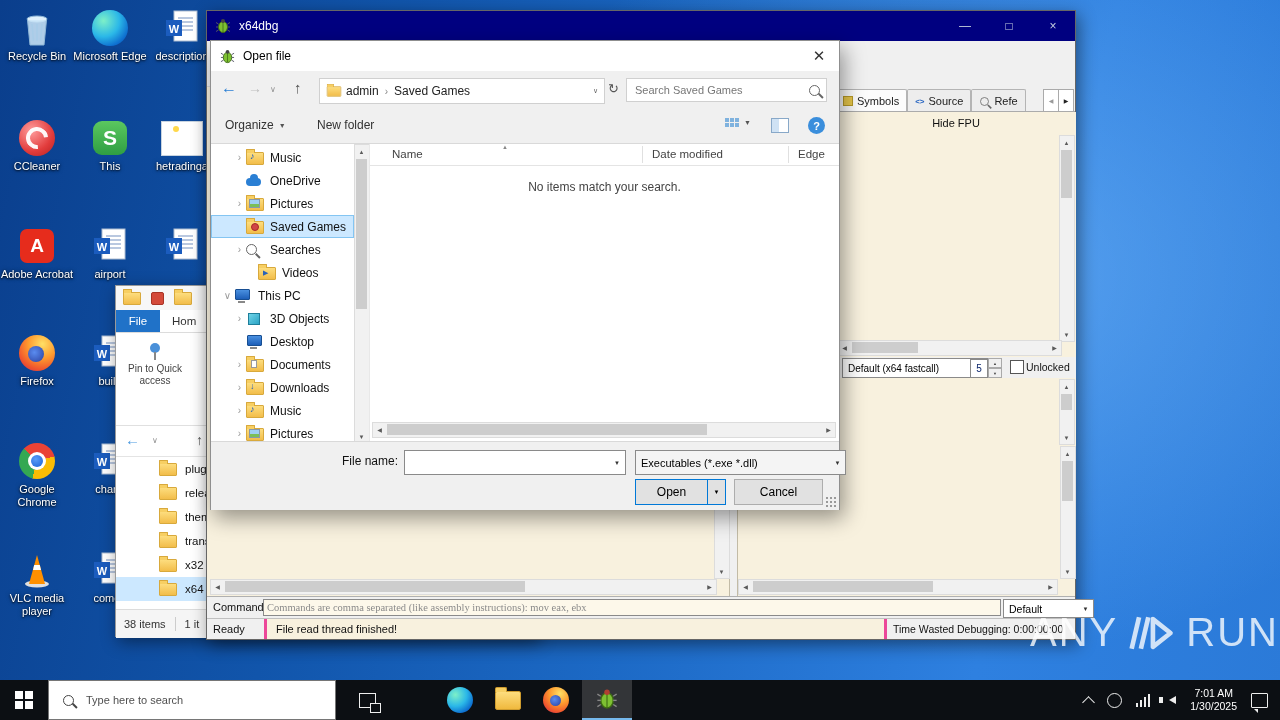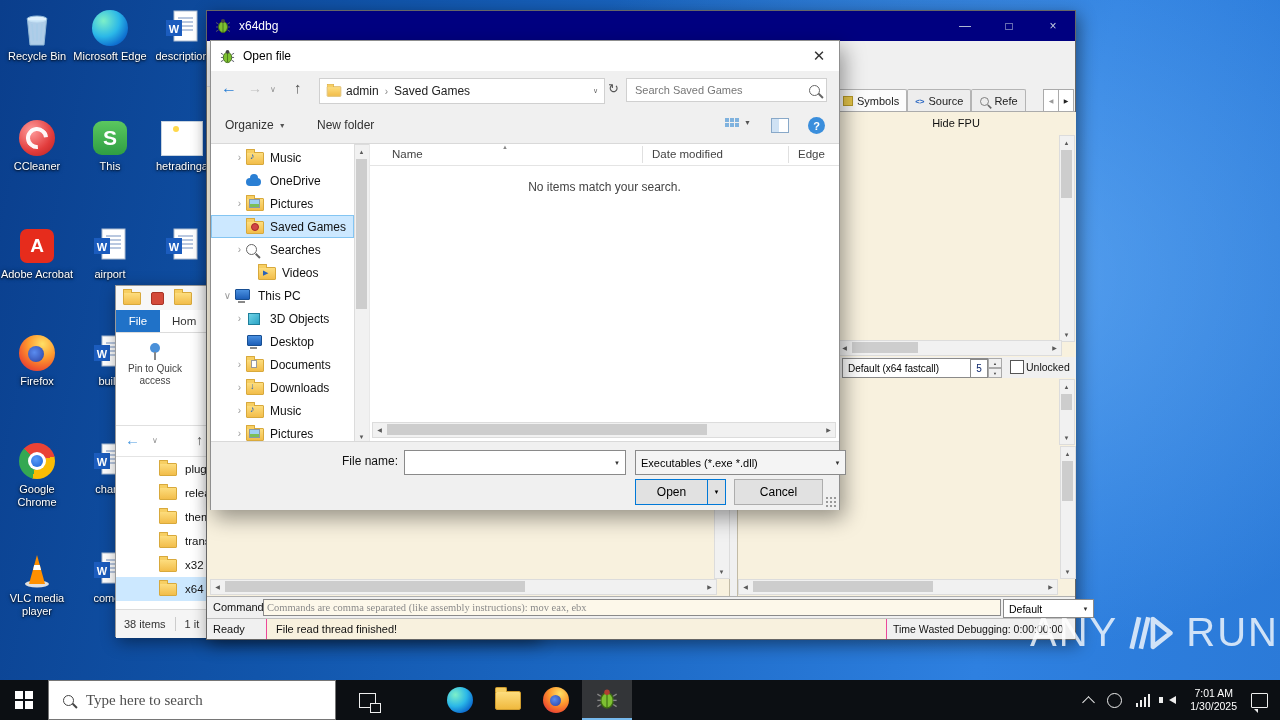--- a/index.html
+++ b/index.html
@@ -94,21 +94,21 @@
 .x-bottom{position:absolute;left:0;top:435px;width:868px;height:150px;background:#f8f1de}
 .x-vdiv{position:absolute;left:522px;top:0;width:7px;height:150px;background:#f0f0f0;border-left:1px solid #c2bba6;border-right:1px solid #c2bba6}
 .spin{position:absolute;display:flex;align-items:center}
 .spinbox{width:16px;height:17px;background:#fff;border:1px solid #8a8a8a;font-size:10px;display:flex;align-items:center;justify-content:center;color:#0a246a}
 .spinarr{display:flex;flex-direction:column}
 .spinarr span{width:12px;height:8px;border:1px solid #aaa;background:#f0f0f0;font-size:4px;display:flex;align-items:center;justify-content:center;color:#444}
 .x-cmd{position:absolute;left:0;top:585px;width:868px;height:22px;background:#f0f0f0;border-top:1px solid #b0b0b0}
 .cmd-input{position:absolute;left:56px;top:2px;width:738px;height:17px;background:#fdf8ea;border:1px solid #8a8a8a;font-family:Liberation Serif, serif;font-size:10.5px;color:#555;padding:0 3px;box-sizing:border-box;outline:none}
 .cmd-input::placeholder{color:#8a8a8a}
 .x-status{position:absolute;left:0;top:607px;width:868px;height:20px;background:#f0f0f0;border-top:1px solid #c0c0c0;display:flex;font-size:11px;color:#111;align-items:center}
-.xs-cell{height:100%;display:flex;align-items:center;border-right:1px solid #ec4899;box-sizing:border-box}
+.xs-cell{height:100%;display:flex;align-items:center;border-right:3px solid #ec4899;box-sizing:border-box}
 
 .dialog{left:210px;top:40px;width:628px;height:468px;background:#f0f0f0;border:1px solid #8f8f8f;z-index:30;box-shadow:4px 8px 20px rgba(0,0,0,.4)}
 .d-title{position:absolute;left:0;top:0;width:100%;height:30px;background:#fff;display:flex;align-items:center}
 .d-title .t{font-size:12px;color:#000;margin-left:8px}
 .d-close{position:absolute;right:0;top:0;width:40px;height:30px;display:flex;align-items:center;justify-content:center;font-size:15px;color:#333}
 .d-nav{position:absolute;left:0;top:30px;width:100%;height:38px;background:#f0f0f0}
 .navgl{position:absolute;line-height:1}
 .d-addr{position:absolute;left:108px;top:7px;width:284px;height:24px;background:#fff;border:1px solid #d0d0d0;display:flex;align-items:center;font-size:12px;color:#222}
 .d-addr .sep{color:#888;font-size:10px;padding:0 3px}
 .d-addr .crumb{padding:0 3px;white-space:nowrap}
@@ -159,21 +159,21 @@
 
 .watermark{position:absolute;left:1030px;top:610px;display:flex;align-items:center;gap:9px;font-size:40px;font-weight:normal;letter-spacing:2px;color:rgba(255,255,255,.78);z-index:45}
 
 .taskbar{position:absolute;left:0;top:680px;width:1280px;height:40px;background:#0c0f13;z-index:50}
 .tb-start{position:absolute;left:0;top:0;width:48px;height:40px;display:flex;align-items:center;justify-content:center}
 .winlogo{display:grid;grid-template-columns:8px 8px;grid-template-rows:8px 8px;gap:1.5px}
 .winlogo i{background:#fefefe}
 .tb-search{position:absolute;left:48px;top:0;width:288px;height:40px;background:#fff;border:1px solid #767676;box-sizing:border-box;display:flex;align-items:center}
 .tb-search .mag{margin:0 10px 0 14px;border-color:#444}
 .tb-search .mag::after{background:#444}
-.tb-search input{border:0;outline:0;flex:1;font-size:15px;font-family:Liberation Serif, serif;background:transparent;color:#a21caf;min-width:0}
+.tb-search input{border:0;outline:0;flex:1;font-size:11px;font-family:Liberation Sans, sans-serif;background:transparent;color:#a21caf;min-width:0}
 .tb-search input::placeholder{color:#4f4f4f}
 .tb-tv{position:absolute;left:346px;top:0;width:42px;height:40px;display:flex;align-items:center;justify-content:center}
 .tvico{width:15px;height:13px;border:1.5px solid #eee;position:relative}
 .tvico::after{content:'';position:absolute;right:-6px;bottom:-6px;width:9px;height:8px;border:1.5px solid #eee;background:#0c0f13}
 .tbi{position:absolute;top:0;height:40px;width:44px;display:flex;align-items:center;justify-content:center}
 .tbi.active{width:50px;background:rgba(255,255,255,.16);border-bottom:2px solid #76b9ed;box-sizing:border-box}
 .tb-tray{position:absolute;right:0;top:0;height:40px;display:flex;align-items:center;gap:14px;padding-right:12px}
 .chevup{width:8px;height:8px;border-left:1.6px solid #eee;border-top:1.6px solid #eee;transform:rotate(45deg);margin-top:4px}
 .globe{width:13px;height:13px;border:1.5px solid #eee;border-radius:50%}
 .bars{display:flex;align-items:flex-end;gap:1.5px;height:13px}

